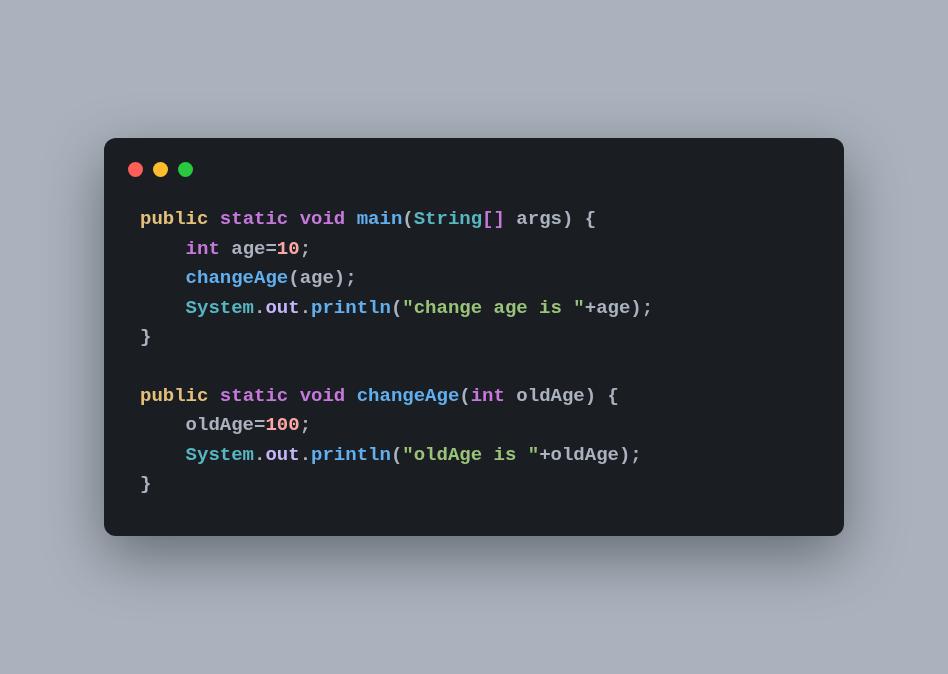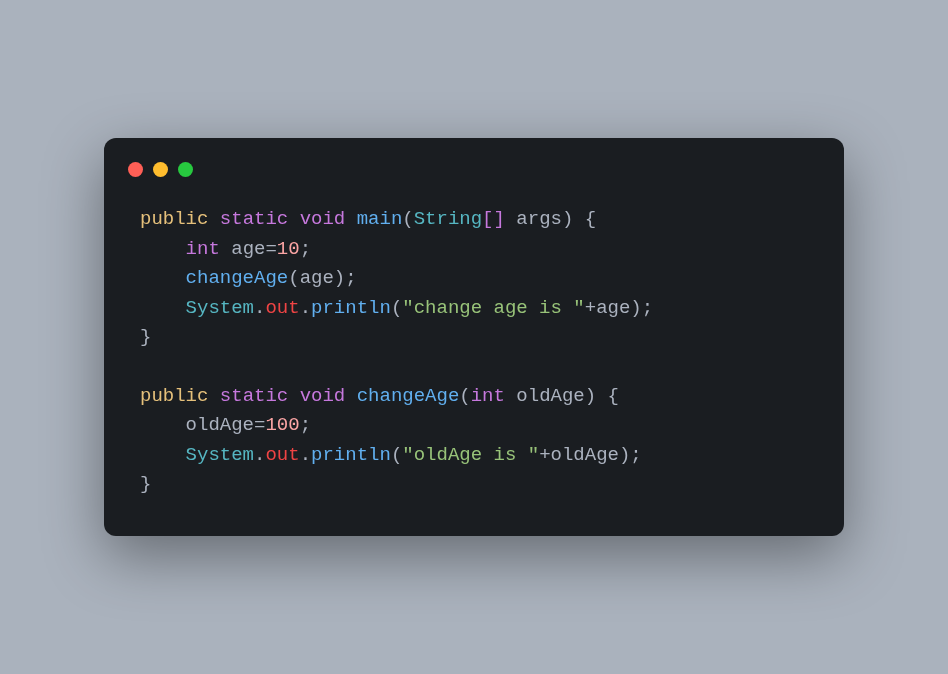--- a/index.html
+++ b/index.html
@@ -15,20 +15,21 @@
       align-items: center;
       justify-content: center;
       font-family: 'SF Mono', 'Monaco', 'Menlo', 'Consolas', 'Courier New', monospace;
     }
     .window {
       width: 740px;
       background: #1a1d21;
       border-radius: 12px;
       box-shadow: 0 20px 60px rgba(0,0,0,0.4);
       padding: 24px 0 36px 0;
+      font-weight: bold;
     }
     .titlebar {
       display: flex;
       gap: 10px;
       padding: 0 24px 28px 24px;
     }
     .traffic-light {
       width: 15px;
       height: 15px;
       border-radius: 50%;
@@ -42,21 +43,21 @@
       line-height: 1.55;
       color: #abb2bf;
       white-space: pre;
     }
     .kw-access { color: #e5c07b; }
     .kw-mod { color: #c678dd; }
     .kw-type { color: #c678dd; }
     .fn-name { color: #61afef; }
     .cls-name { color: #56b6c2; }
     .ident { color: #abb2bf; }
-    .prop { color: #ef4444; }
+    .prop { color: #c4b5fd; }
     .num { color: #fca5a5; }
     .str { color: #98c379; }
     .punct { color: #abb2bf; }
     .bracket { color: #c678dd; }
     .line { display: block; }
   </style>
 </head>
 <body>
 
 <div class="window">

